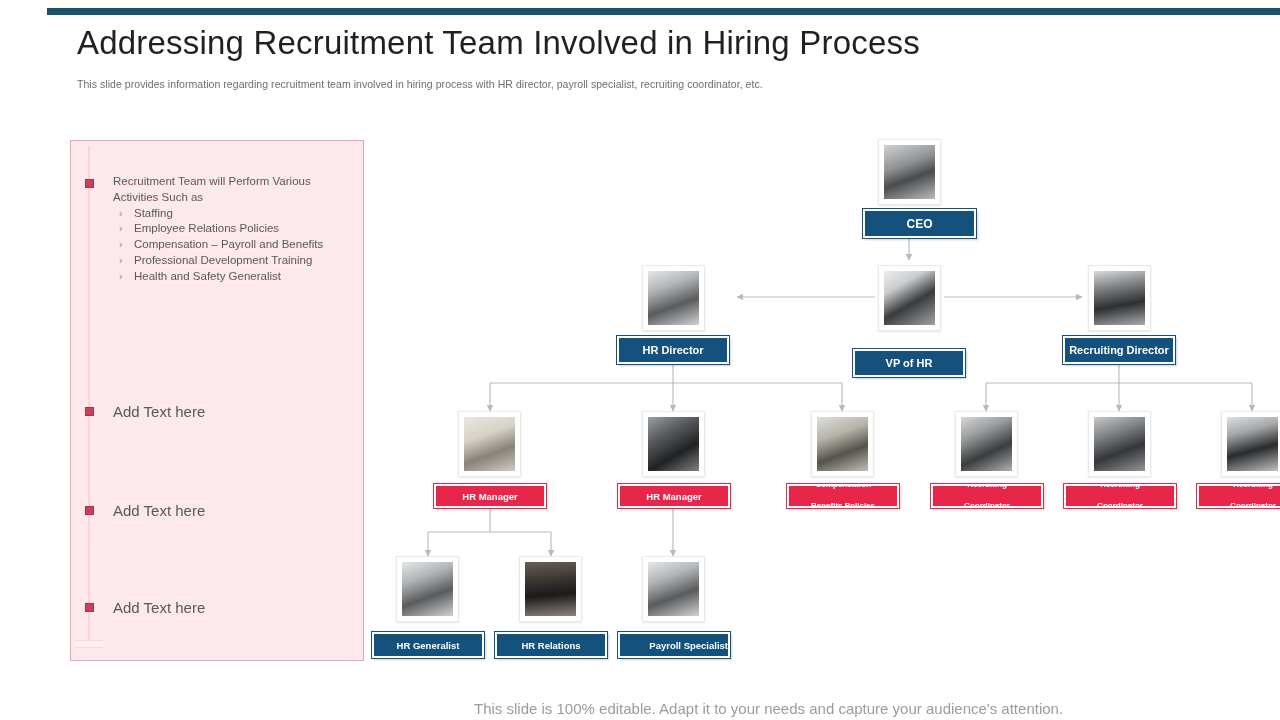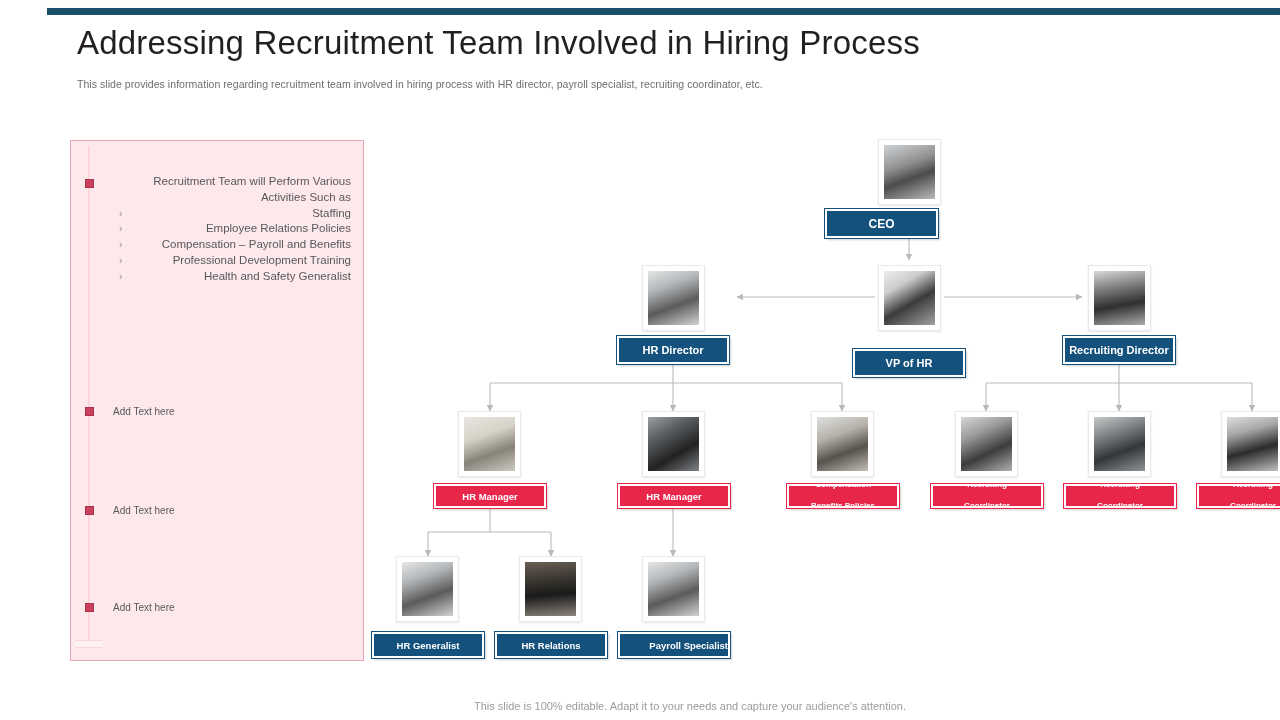--- a/index.html
+++ b/index.html
@@ -38,29 +38,29 @@
     position:absolute; left:28px; top:640px; width:28px; height:8px;
     background:#fdf0f3; border-top:1px solid #fbd4dd; border-bottom:1px solid #fbd4dd;
   }
   .sq-bullet {
     position:absolute; width:9px; height:9px;
     background:#c9415c; border:1px solid #a8324a;
   }
   .panel-text {
     position:absolute; font-size:11.5px; color:#58595b; line-height:15.8px;
   }
-  .panel-head { left:66px; width:238px;text-align:right; }
+  .panel-head { left:66px; width:238px; }
   .sub-list { margin:0; padding:0; list-style:none; }
   .sub-list li {
     position:relative; padding-left:21px; font-size:11.5px; color:#58595b; line-height:15.8px;
   }
   .sub-list li .chev {
     position:absolute; left:6px; top:0; color:#8c8d8f; font-size:10.5px;
   }
-  .add-text { left:66px; width:220px; font-size:10px; color:#58595b; }
+  .add-text { left:66px; width:220px; font-size:15px; color:#58595b; }
 
   
   .orgchart { position:absolute; left:0; top:0; width:1280px; height:720px; }
   svg.links { position:absolute; left:0; top:0; width:1280px; height:720px; pointer-events:none; }
 
   .node { position:absolute; }
   .photo {
     position:absolute; background:#ffffff; border:1px solid #e9e9ea;
     box-shadow:0 1px 2px rgba(0,0,0,0.10);
     padding:5px;
@@ -76,21 +76,21 @@
     text-align:center; color:#ffffff; font-weight:bold;
     box-shadow:2px 2px 2px rgba(0,0,0,0.18);
   }
   .label span { display:block; width:100%; }
   .label.blue  { background:#14517c; border:2px solid #ffffff; outline:1px solid #14517c; }
   .label.red   { background:#e8264a; border:2px solid #ffffff; outline:1px solid #e8264a;justify-content:flex-end; }
 
   
   .footer-note {
     position:absolute; left:427px; top:700px; width:600px;
-    font-size:11px; color:#9a9b9d;
+    font-size:15px; color:#9a9b9d;
   }
   .pagenum {
     position:absolute; left:1248px; top:694px; width:22px; height:22px;
     border-radius:50%; background:#f1f1f2; color:#808285;
     font-size:9px; display:flex; align-items:center; justify-content:center;
   }
 </style>
 </head>
 <body>
 
@@ -176,21 +176,21 @@
         <path d="M504,532 L504,556" marker-end="url(#ah)"></path>
 
         <path d="M626,508 L626,556" marker-end="url(#ah)"></path>
       </g>
     </svg>
 
     <div class="node">
       <div class="photo" style="left:831px; top:139px; width:63px; height:66px;">
         <div class="img" style="background:linear-gradient(160deg,#cfd3d6 0%,#8d8f92 38%,#4a4b4e 60%,#b9bbbd 100%);"></div>
       </div>
-      <div class="label blue" style="left:778px; top:209px; width:113px; height:29px; font-size:12px;">
+      <div class="label blue" style="left:816px; top:209px; width:113px; height:29px; font-size:12px;">
         <span>CEO</span>
       </div>
     </div>
 
     <div class="node">
       <div class="photo" style="left:595px; top:265px; width:63px; height:66px;">
         <div class="img" style="background:linear-gradient(160deg,#e3e6e8 0%,#b2b6b9 30%,#5a5b5e 62%,#cfd2d4 100%);"></div>
       </div>
       <div class="label blue" style="left:570px; top:336px; width:112px; height:28px; font-size:11px;">
         <span>HR Director</span>

